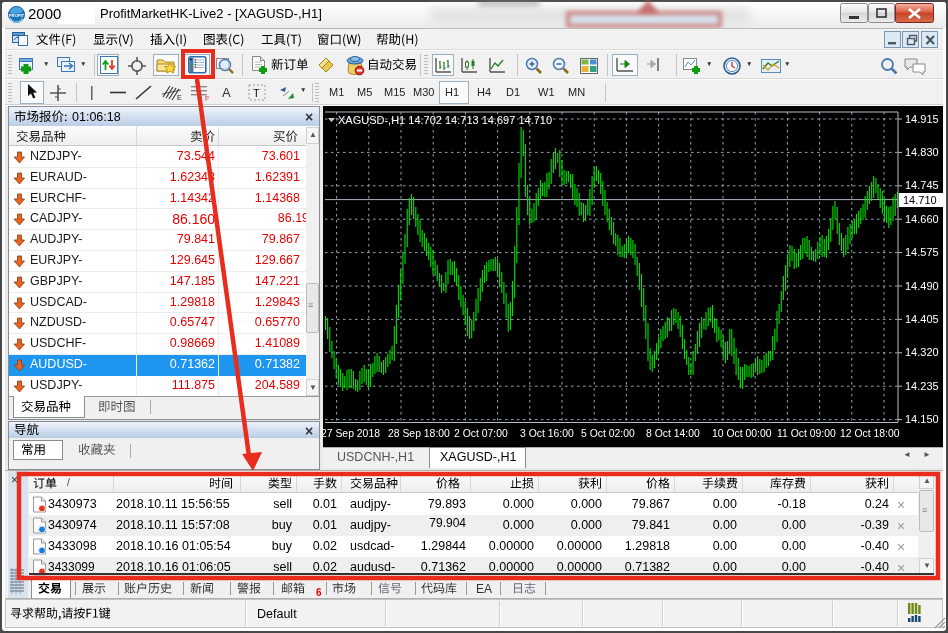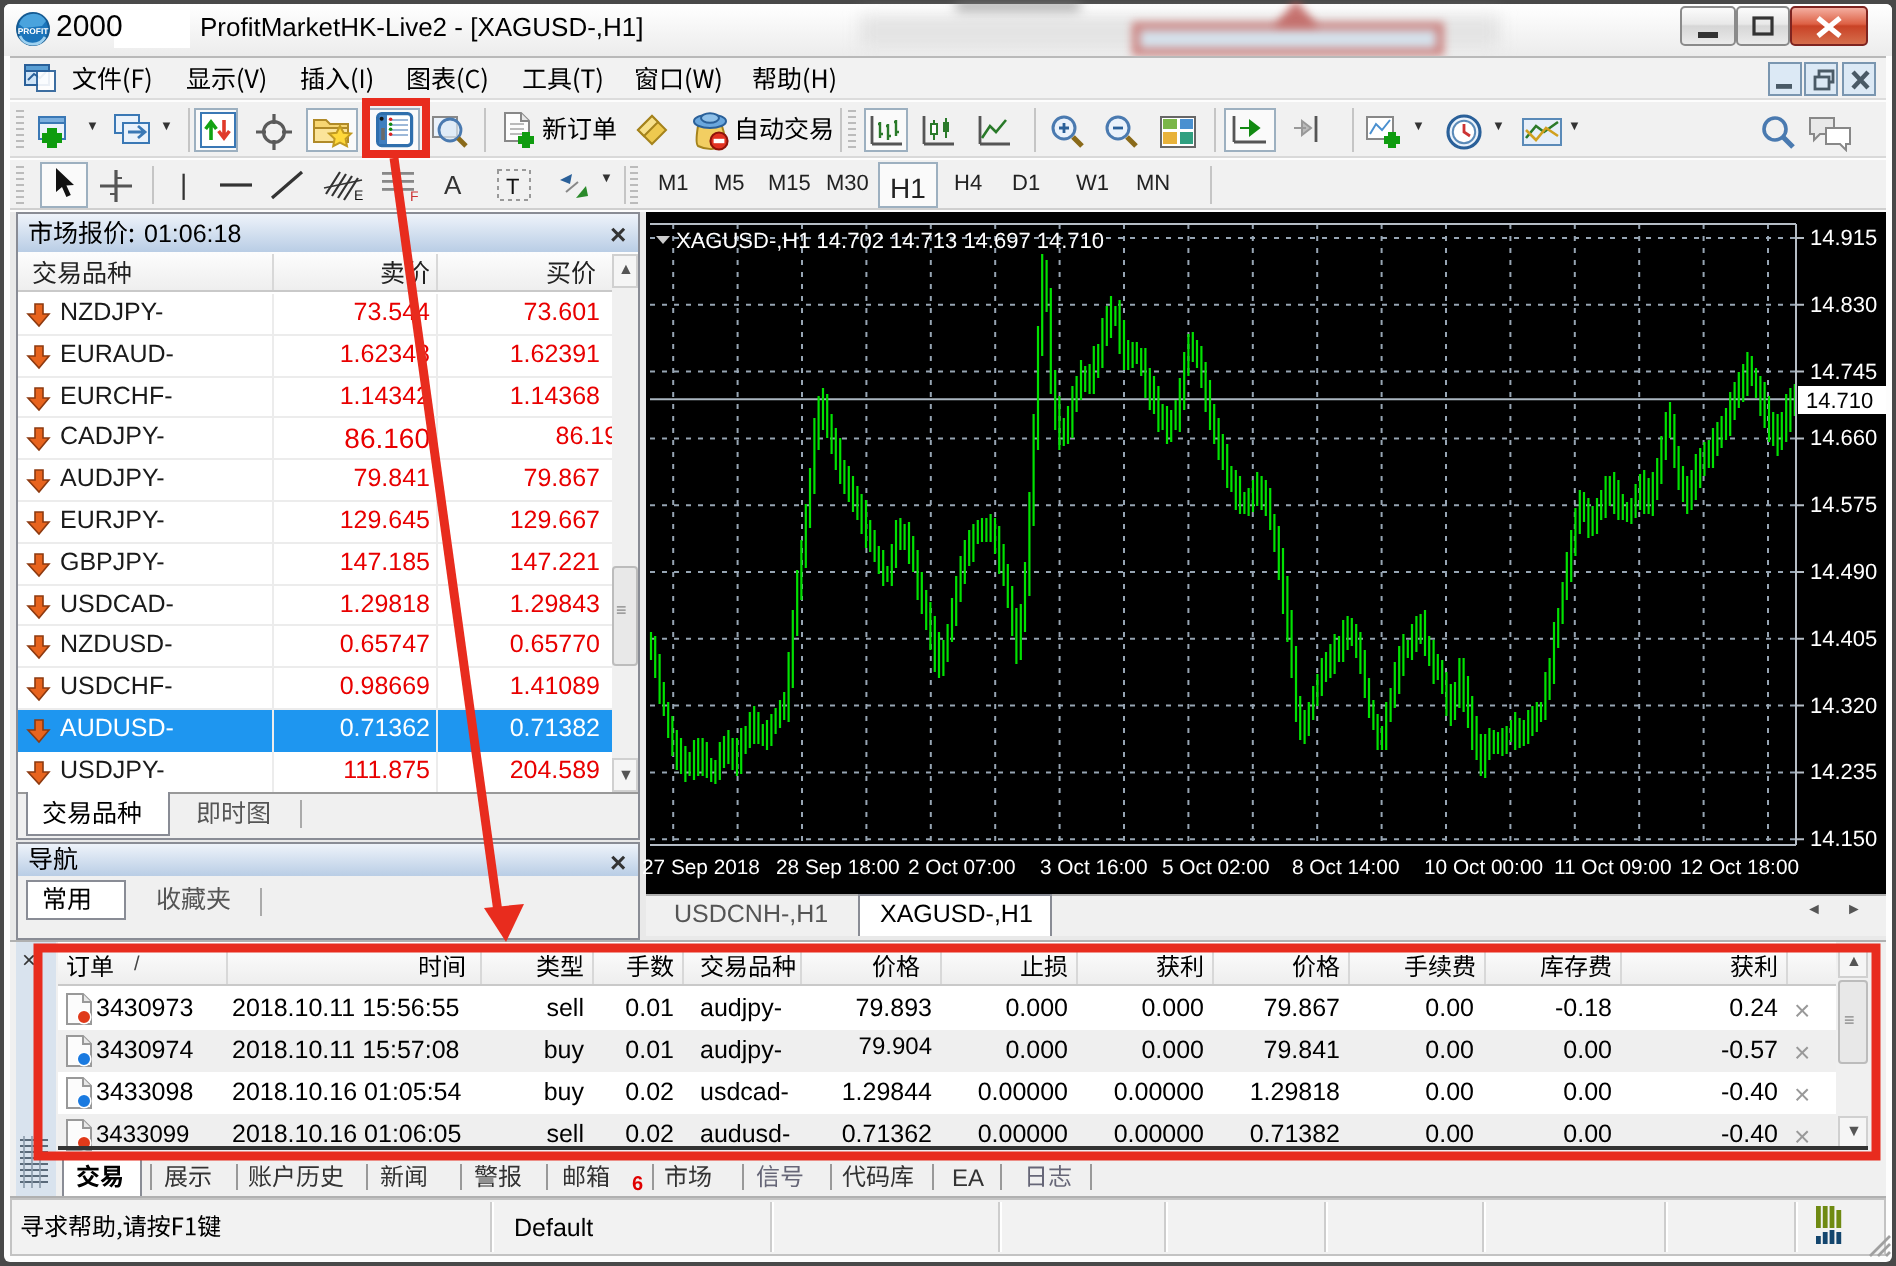--- a/index.html
+++ b/index.html
@@ -278,21 +278,21 @@
 <path d="M5 11 l6 -5" stroke="#888"></path>
   </svg>
 <div class="txt" style="left:300px;top:86px;font-size:6.5px;color:#333">▼</div>
 <div class="sep1" style="left:312px;top:83px;height:19px"></div>
 <div class="abs" style="left:315px;top:83px;width:4px;height:19px;background:repeating-linear-gradient(#bbb 0,#bbb 1px,#f1f1f1 1px,#f1f1f1 3px)"></div>
 <div class="txt" style="left:329px;top:86px;font-size:11px;color:#222">M1</div>
 <div class="txt" style="left:357px;top:86px;font-size:11px;color:#222">M5</div>
 <div class="txt" style="left:384px;top:86px;font-size:11px;color:#222">M15</div>
 <div class="txt" style="left:413px;top:86px;font-size:11px;color:#222">M30</div>
 <div class="abs" style="left:439px;top:81px;width:30px;height:23px;background:#fafafa;border:1px solid #9db0c0"></div>
-<div class="txt" style="left:445px;top:86px;font-size:14px;color:#222">H1</div>
+<div class="txt" style="left:445px;top:86px;font-size:11px;color:#222">H1</div>
 <div class="txt" style="left:477px;top:86px;font-size:11px;color:#222">H4</div>
 <div class="txt" style="left:506px;top:86px;font-size:11px;color:#222">D1</div>
 <div class="txt" style="left:538px;top:86px;font-size:11px;color:#222">W1</div>
 <div class="txt" style="left:568px;top:86px;font-size:11px;color:#222">MN</div>
 <div class="sep1" style="left:605px;top:83px;height:19px"></div>
 <div class="abs" style="left:5px;top:106px;width:938px;height:492px;background:#e9e9e9"></div>
 <div class="abs" style="left:8px;top:106px;width:312px;height:314px;background:#fff;border:1px solid #898c95"></div>
 <div class="abs" style="left:9px;top:107px;width:310px;height:19px;background:linear-gradient(#eef3fa,#b9cde5)"></div>
 <div style="position:absolute;left:14px;top:110px;"><svg width="53" height="14" viewBox="0 -11.0 53 14" style="overflow:visible">
       <path d="M5.2 -10.3C5.5 -9.8 5.8 -9.2 6 -8.7H0.6V-7.8H5.7V-6.1H1.9V-0.5H2.8V-5.1H5.7V1.0H6.7V-5.1H9.8V-1.7C9.8 -1.5 9.8 -1.4 9.5 -1.4C9.3 -1.4 8.6 -1.4 7.7 -1.4C7.8 -1.2 8 -0.8 8 -0.5C9.1 -0.5 9.8 -0.5 10.2 -0.7C10.7 -0.8 10.8 -1.1 10.8 -1.6V-6.1H6.7V-7.8H11.9V-8.7H6.9L7.1 -8.7C6.9 -9.2 6.4 -10 6.1 -10.6Z M17.6 -5.4C17.8 -5.5 18.1 -5.6 18.7 -5.6H19.6C19.1 -4.2 18.2 -3.1 17 -2.3L16.9 -3.0L15.6 -2.5V-6.6H16.9V-7.5H15.6V-10.4H14.7V-7.5H13.1V-6.6H14.7V-2.2C14 -2 13.4 -1.8 12.9 -1.6L13.3 -0.7C14.3 -1.1 15.8 -1.7 17.1 -2.2L17 -2.3C17.2 -2.2 17.6 -1.9 17.7 -1.8C18.9 -2.6 19.9 -4 20.5 -5.6H21.6C20.8 -2.9 19.4 -0.8 17.2 0.5C17.4 0.6 17.8 0.8 18 1.0C20.1 -0.4 21.6 -2.6 22.4 -5.6H23.3C23.1 -1.9 22.8 -0.5 22.5 -0.1C22.3 0 22.2 0.1 22 0.1C21.8 0.1 21.3 0.1 20.8 0.0C21 0.2 21.1 0.6 21.1 0.9C21.6 0.9 22.1 0.9 22.4 0.9C22.8 0.9 23 0.8 23.3 0.5C23.7 -0.1 24 -1.6 24.2 -6.0C24.2 -6.1 24.2 -6.5 24.2 -6.5H19.2C20.5 -7.2 21.8 -8.3 23.1 -9.5L22.4 -10.0L22.2 -9.9H17.2V-9.0H21.2C20.1 -8 18.9 -7.2 18.5 -6.9C18 -6.6 17.6 -6.4 17.2 -6.3C17.4 -6.1 17.6 -5.6 17.6 -5.4Z M30.3 -10.1V1.0H31.2V-4.9H31.6C32.1 -3.6 32.7 -2.4 33.5 -1.4C32.9 -0.7 32.2 -0.1 31.3 0.3C31.5 0.5 31.8 0.8 31.9 1.0C32.8 0.6 33.5 -0 34.1 -0.7C34.8 0 35.6 0.6 36.4 1.0C36.5 0.7 36.8 0.4 37 0.2C36.2 -0.2 35.4 -0.7 34.8 -1.4C35.6 -2.6 36.3 -4.1 36.6 -5.6L36 -5.8L35.8 -5.8H31.2V-9.2H35.2C35.2 -8.1 35.1 -7.6 34.9 -7.4C34.8 -7.3 34.7 -7.3 34.4 -7.3C34.2 -7.3 33.4 -7.3 32.5 -7.4C32.7 -7.2 32.8 -6.9 32.8 -6.6C33.6 -6.6 34.4 -6.6 34.8 -6.6C35.2 -6.6 35.5 -6.7 35.7 -6.9C36 -7.2 36.1 -7.9 36.2 -9.7C36.2 -9.8 36.2 -10.1 36.2 -10.1ZM32.5 -4.9H35.5C35.2 -3.9 34.7 -3 34.1 -2.1C33.4 -3 32.9 -3.9 32.5 -4.9ZM27.4 -10.5V-8.0H25.6V-7.1H27.4V-4.4L25.4 -3.9L25.6 -2.9L27.4 -3.4V-0.2C27.4 0.1 27.3 0.1 27.1 0.1C26.9 0.1 26.2 0.1 25.6 0.1C25.7 0.4 25.8 0.8 25.9 1.0C26.9 1 27.4 1 27.8 0.8C28.2 0.7 28.3 0.4 28.3 -0.2V-3.7L29.8 -4.2L29.7 -5.1L28.3 -4.7V-7.1H29.7V-8.0H28.3V-10.5Z M46.5 -5.6V1.0H47.5V-5.6ZM43 -5.6V-3.9C43 -2.7 42.9 -0.8 41 0.5C41.3 0.6 41.6 0.9 41.7 1.1C43.7 -0.4 43.9 -2.5 43.9 -3.9V-5.6ZM45 -10.5C44.3 -8.9 42.9 -7.1 40.7 -5.8C40.9 -5.6 41.2 -5.3 41.3 -5.1C43.1 -6.1 44.4 -7.5 45.2 -9.0C46.2 -7.5 47.6 -6 49 -5.2C49.1 -5.5 49.4 -5.8 49.6 -6.0C48.2 -6.8 46.6 -8.3 45.7 -9.8L46 -10.4ZM40.9 -10.5C40.2 -8.6 39.1 -6.7 38 -5.5C38.1 -5.3 38.4 -4.8 38.5 -4.6C38.9 -5 39.2 -5.4 39.6 -5.9V1.0H40.5V-7.5C41 -8.4 41.4 -9.3 41.8 -10.2Z M51.7 -4.9C52.2 -4.9 52.6 -5.2 52.6 -5.8C52.6 -6.3 52.2 -6.6 51.7 -6.6C51.3 -6.6 50.9 -6.3 50.9 -5.8C50.9 -5.2 51.3 -4.9 51.7 -4.9ZM51.7 0.2C52.2 0.2 52.6 -0.2 52.6 -0.7C52.6 -1.2 52.2 -1.6 51.7 -1.6C51.3 -1.6 50.9 -1.2 50.9 -0.7C50.9 -0.2 51.3 0.2 51.7 0.2Z" fill="#000"></path>
@@ -564,21 +564,21 @@
 <div class="txt" style="left:116px;top:518px;font-size:12.5px">2018.10.11 15:57:08</div>
 <div class="txt r" style="left:182px;top:518px;width:110px;font-size:12.5px">buy</div>
 <div class="txt r" style="left:227px;top:518px;width:110px;font-size:12.5px">0.01</div>
 <div class="txt" style="left:350px;top:518px;font-size:12.5px">audjpy-</div>
 <div class="txt r" style="left:356px;top:516px;width:110px;font-size:12px">79.904</div>
 <div class="txt r" style="left:424px;top:518px;width:110px;font-size:12.5px">0.000</div>
 <div class="txt r" style="left:492px;top:518px;width:110px;font-size:12.5px">0.000</div>
 <div class="txt r" style="left:560px;top:518px;width:110px;font-size:12.5px">79.841</div>
 <div class="txt r" style="left:627px;top:518px;width:110px;font-size:12.5px">0.00</div>
 <div class="txt r" style="left:696px;top:518px;width:110px;font-size:12.5px">0.00</div>
-<div class="txt r" style="left:779px;top:518px;width:110px;font-size:12.5px">-0.57</div>
+<div class="txt r" style="left:779px;top:518px;width:110px;font-size:12.5px">-0.39</div>
 <div class="txt" style="left:897px;top:518px;font-size:14px;color:#999">×</div>
 <div class="abs" style="left:29px;top:536px;width:889px;height:21px;background:#fff"></div>
 <svg class="icon" style="left:32px;top:538px" width="15" height="17" viewBox="0 0 15 17">
 <path d="M1.5 1 h8 l4 4 v11 h-12 z" fill="#fcfcfc" stroke="#999"></path>
 <path d="M9.5 1 v4 h4" fill="#e8e8e8" stroke="#999"></path>
 <circle cx="10" cy="12.5" r="3.4" fill="#1a7ae0" stroke="#fff" stroke-width="0.8"></circle>
   </svg>
 <div class="txt" style="left:48px;top:539px;font-size:12.5px">3433098</div>
 <div class="txt" style="left:116px;top:539px;font-size:12.5px">2018.10.16 01:05:54</div>
 <div class="txt r" style="left:182px;top:539px;width:110px;font-size:12.5px">buy</div>

